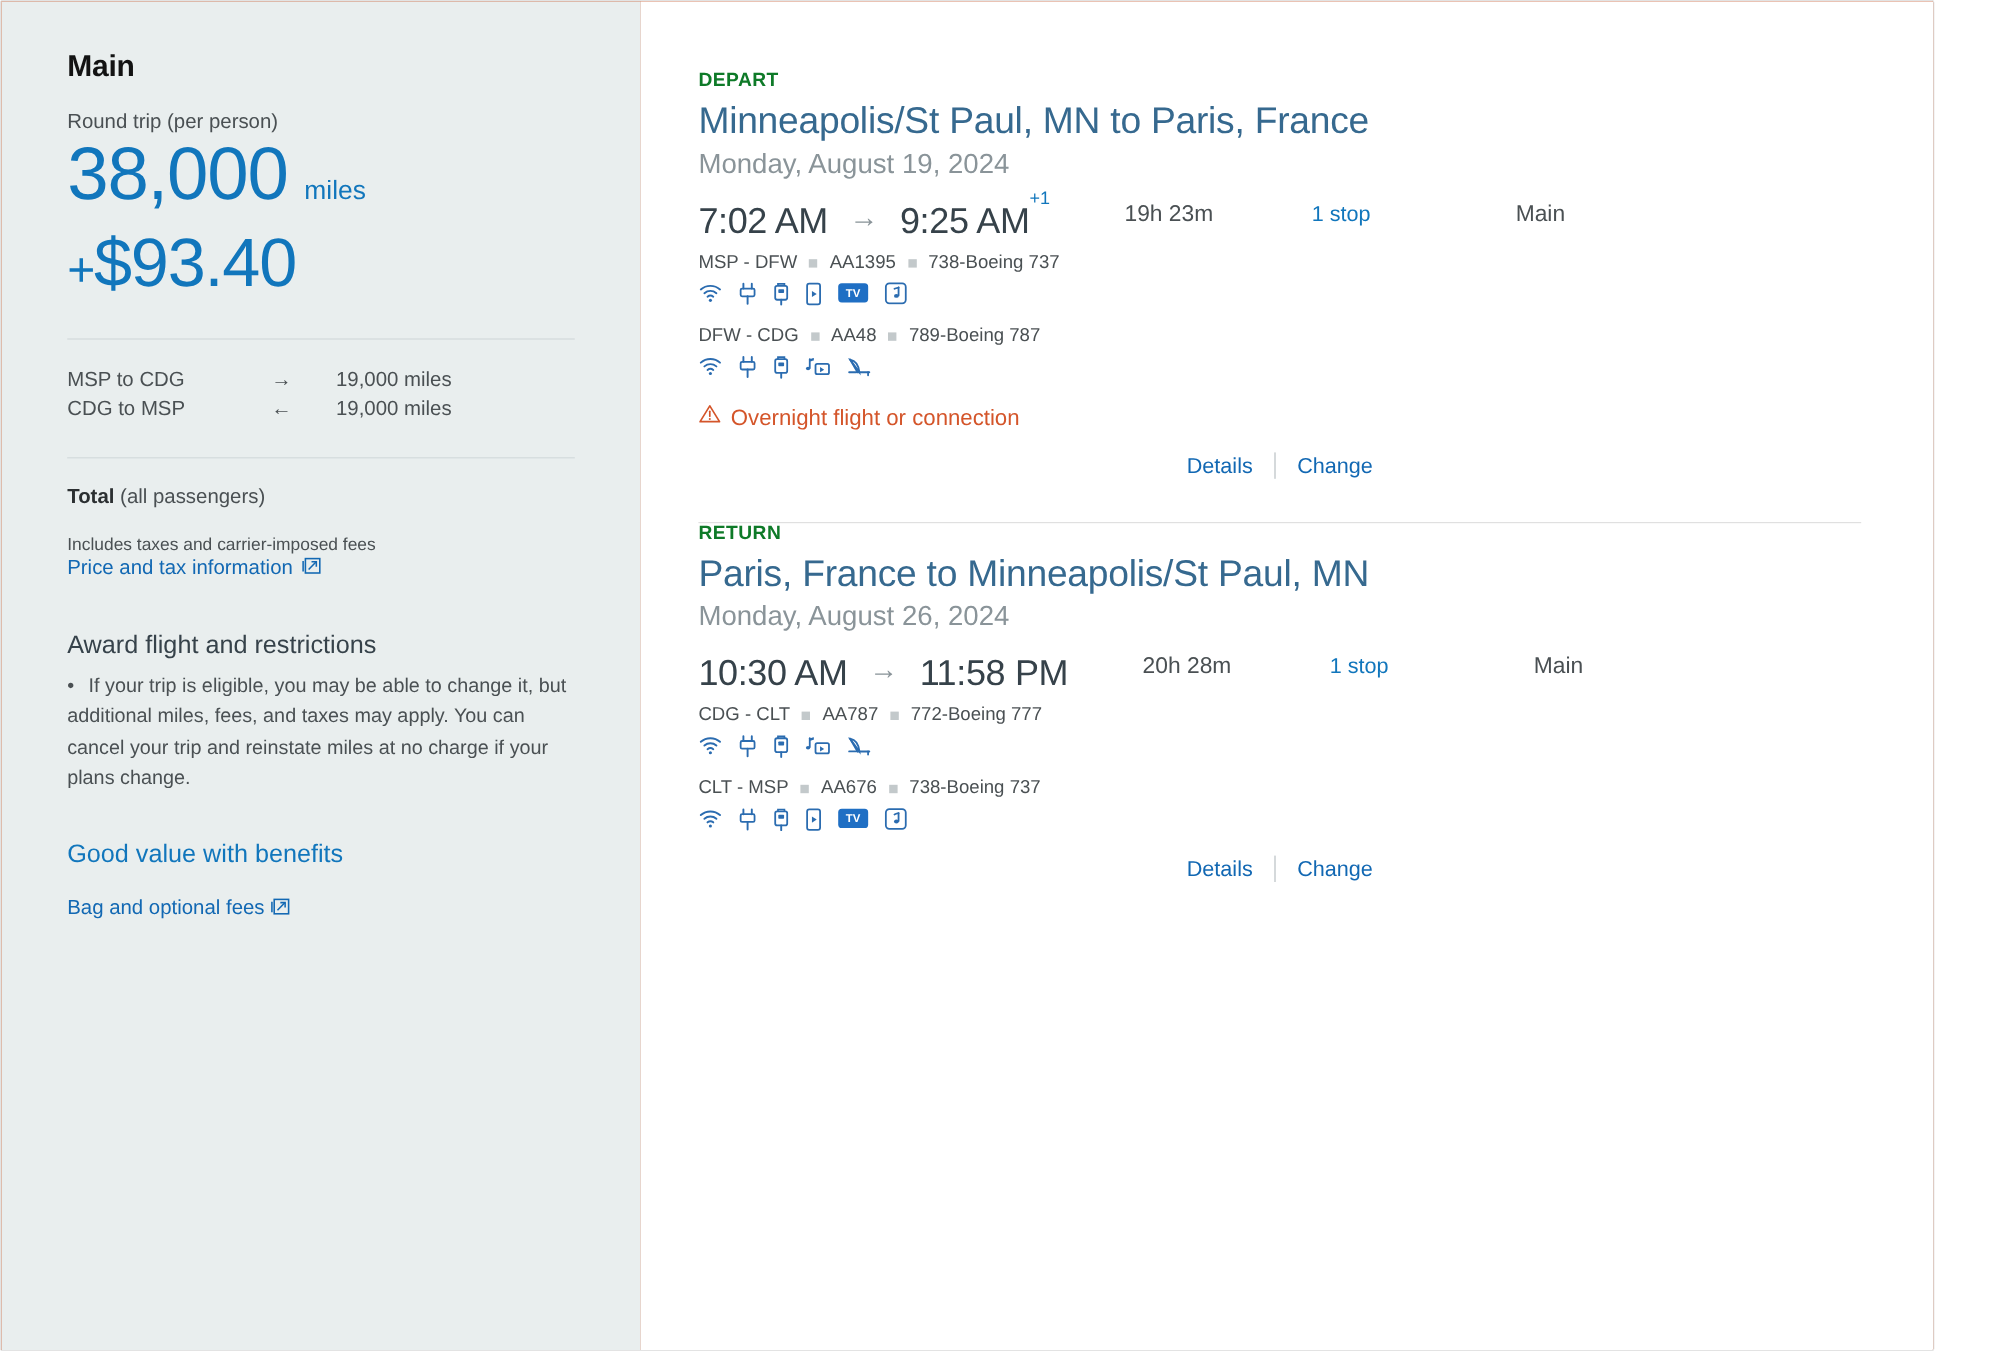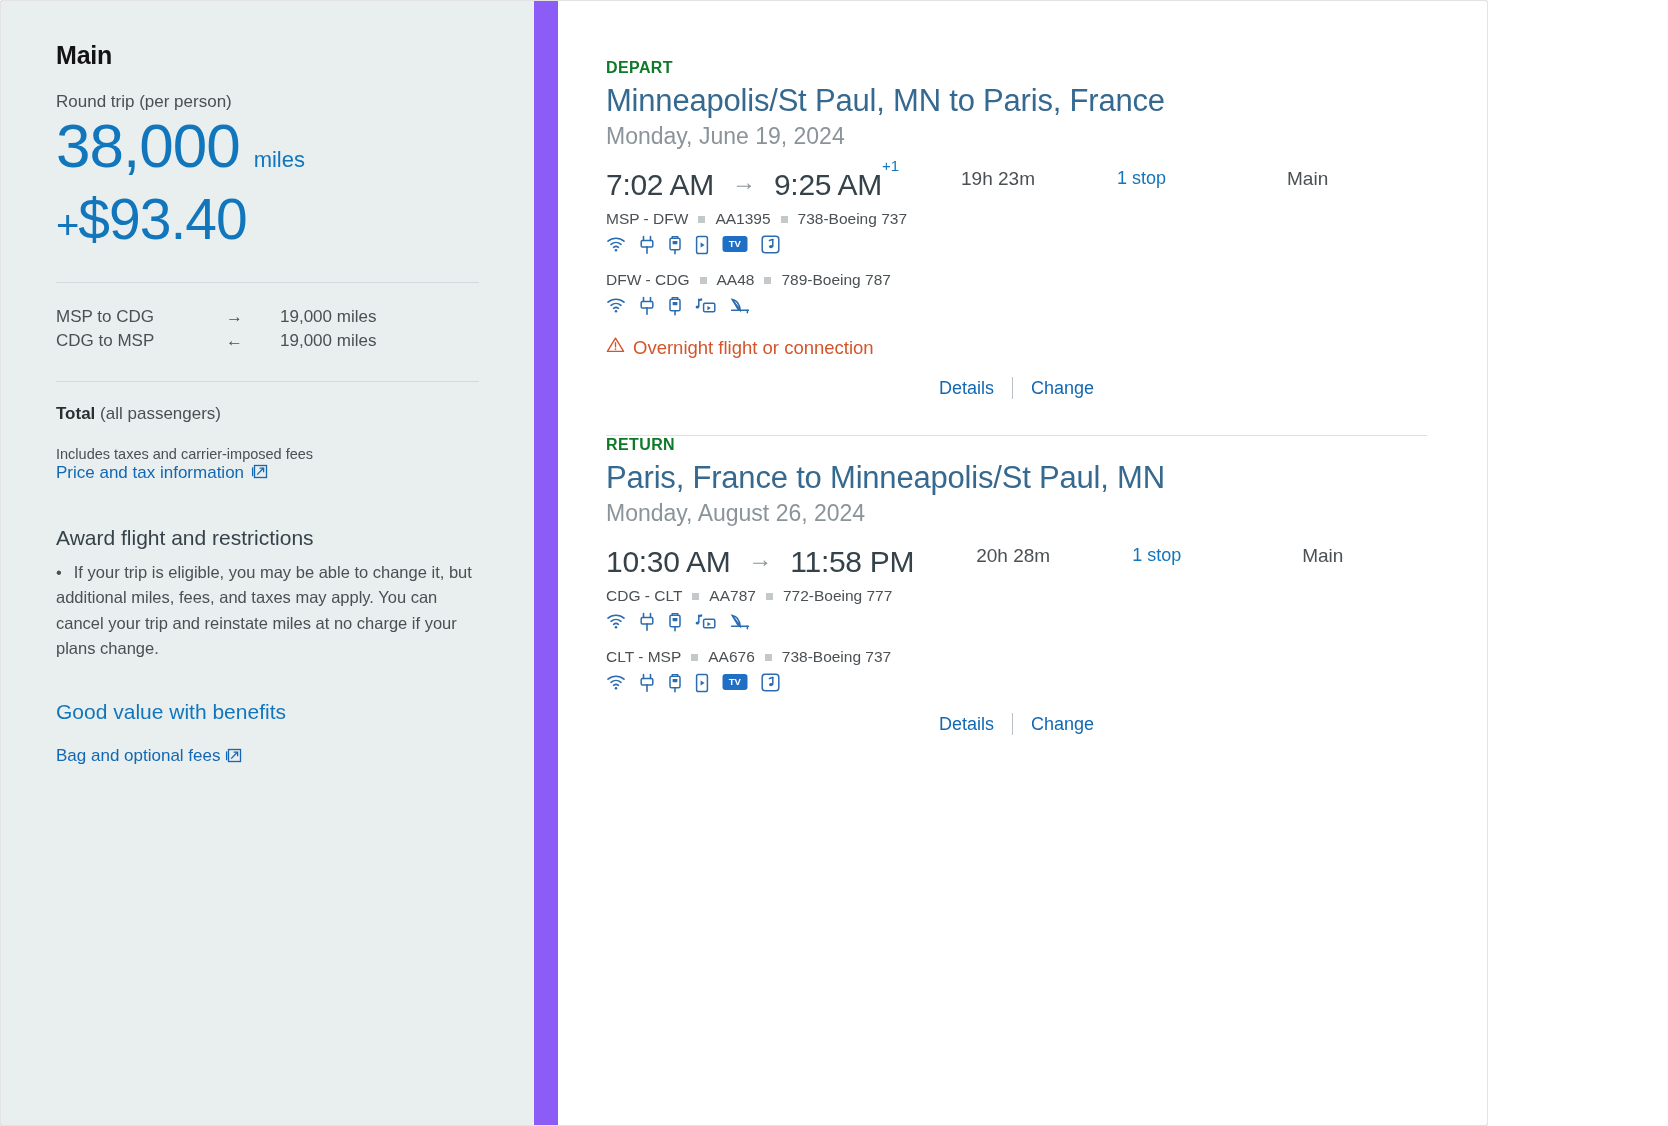--- a/index.html
+++ b/index.html
@@ -4,28 +4,27 @@
 <style>
   html,body{margin:0;padding:0;}
   body{
     width:1668px;height:1126px;
     background:#ffffff;
     font-family:"Liberation Sans", sans-serif;
     -webkit-font-smoothing:antialiased;
   }
   .page{
     position:relative;
-    width:1488px;height:1126px;
+    width:1612px;height:1126px;
     box-sizing:border-box;
     display:flex;
-    background:#8b5cf6;
+    background:#c2410c;
     border:1px solid #e3e3e3;
     border-radius:2px;
     overflow:hidden;
-    gap:24px;
   }
 
   
   .sidebar{
     width:533px;
     flex:0 0 533px;
     background:#e9eeee;
     box-sizing:border-box;
     padding:40px 55px 0 55px;
   }
@@ -277,21 +276,21 @@
         </svg>
       </span>
     </a>
   </aside>
 
   <main class="main">
 
     <section class="itin">
       <div class="dir-label">DEPART</div>
       <h2 class="route">Minneapolis/St Paul, MN to Paris, France</h2>
-      <div class="route-date">Monday, June 19, 2024</div>
+      <div class="route-date">Monday, August 19, 2024</div>
 
       <div class="times-row">
         <span class="time">7:02 AM</span>
         <span class="time-arrow">→</span>
         <span class="time">9:25 AM</span>
           <span class="plusone">+1</span>
         <span class="duration">19h 23m</span>
         <span class="stops">1 stop</span>
         <span class="cabinname">Main</span>
       </div>

